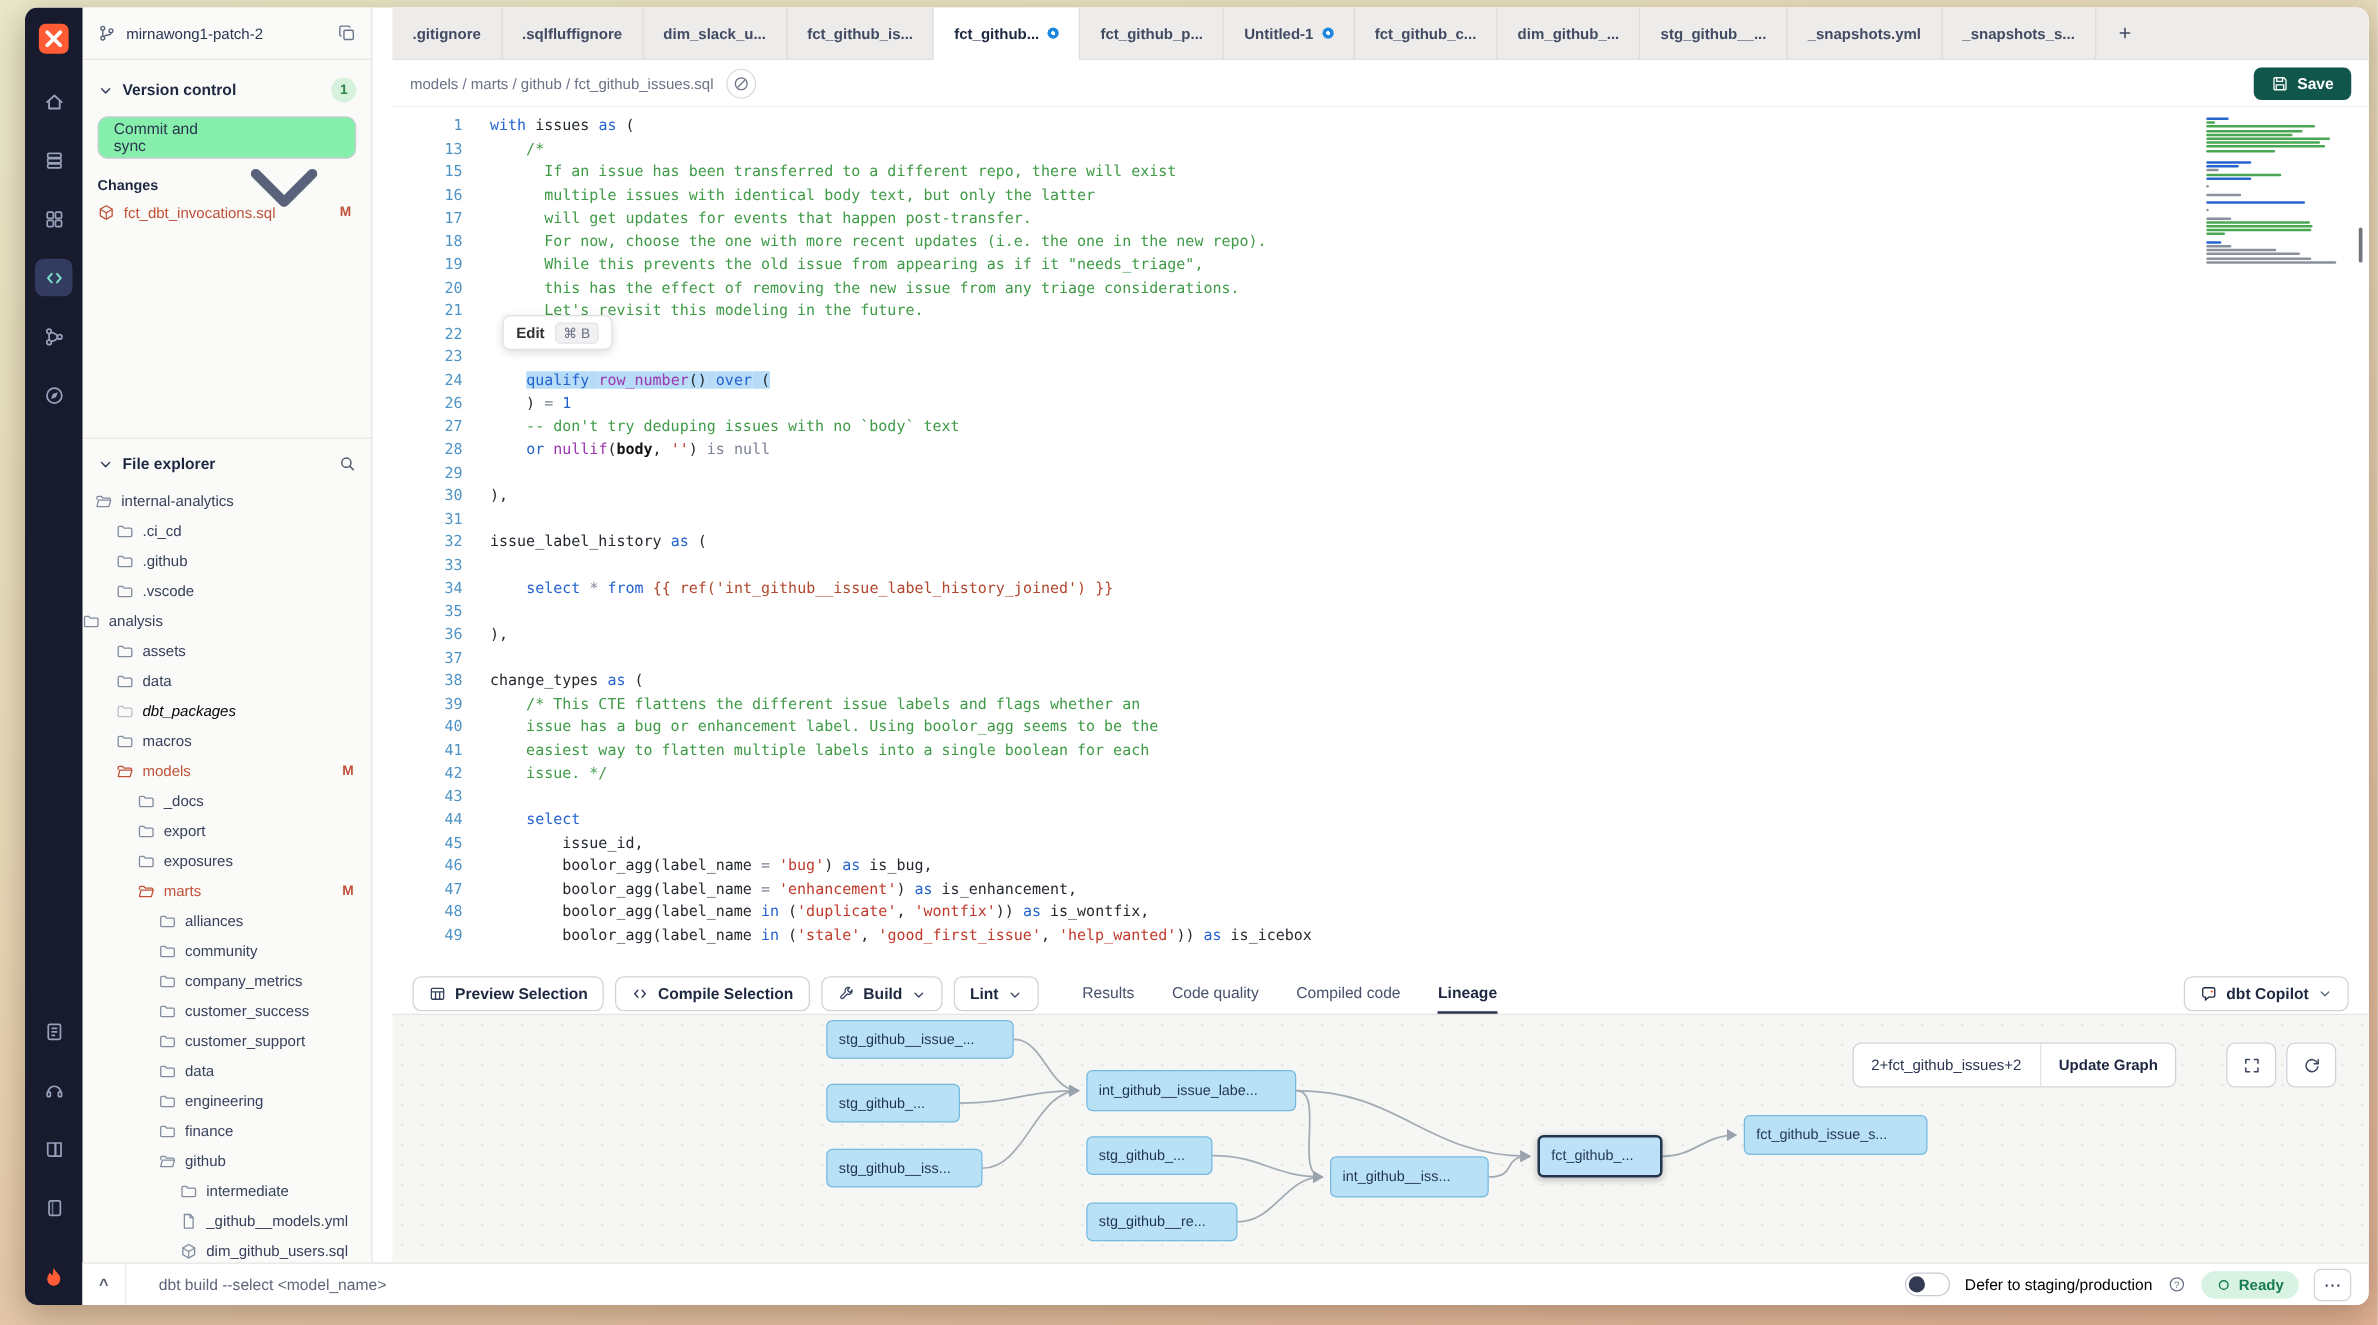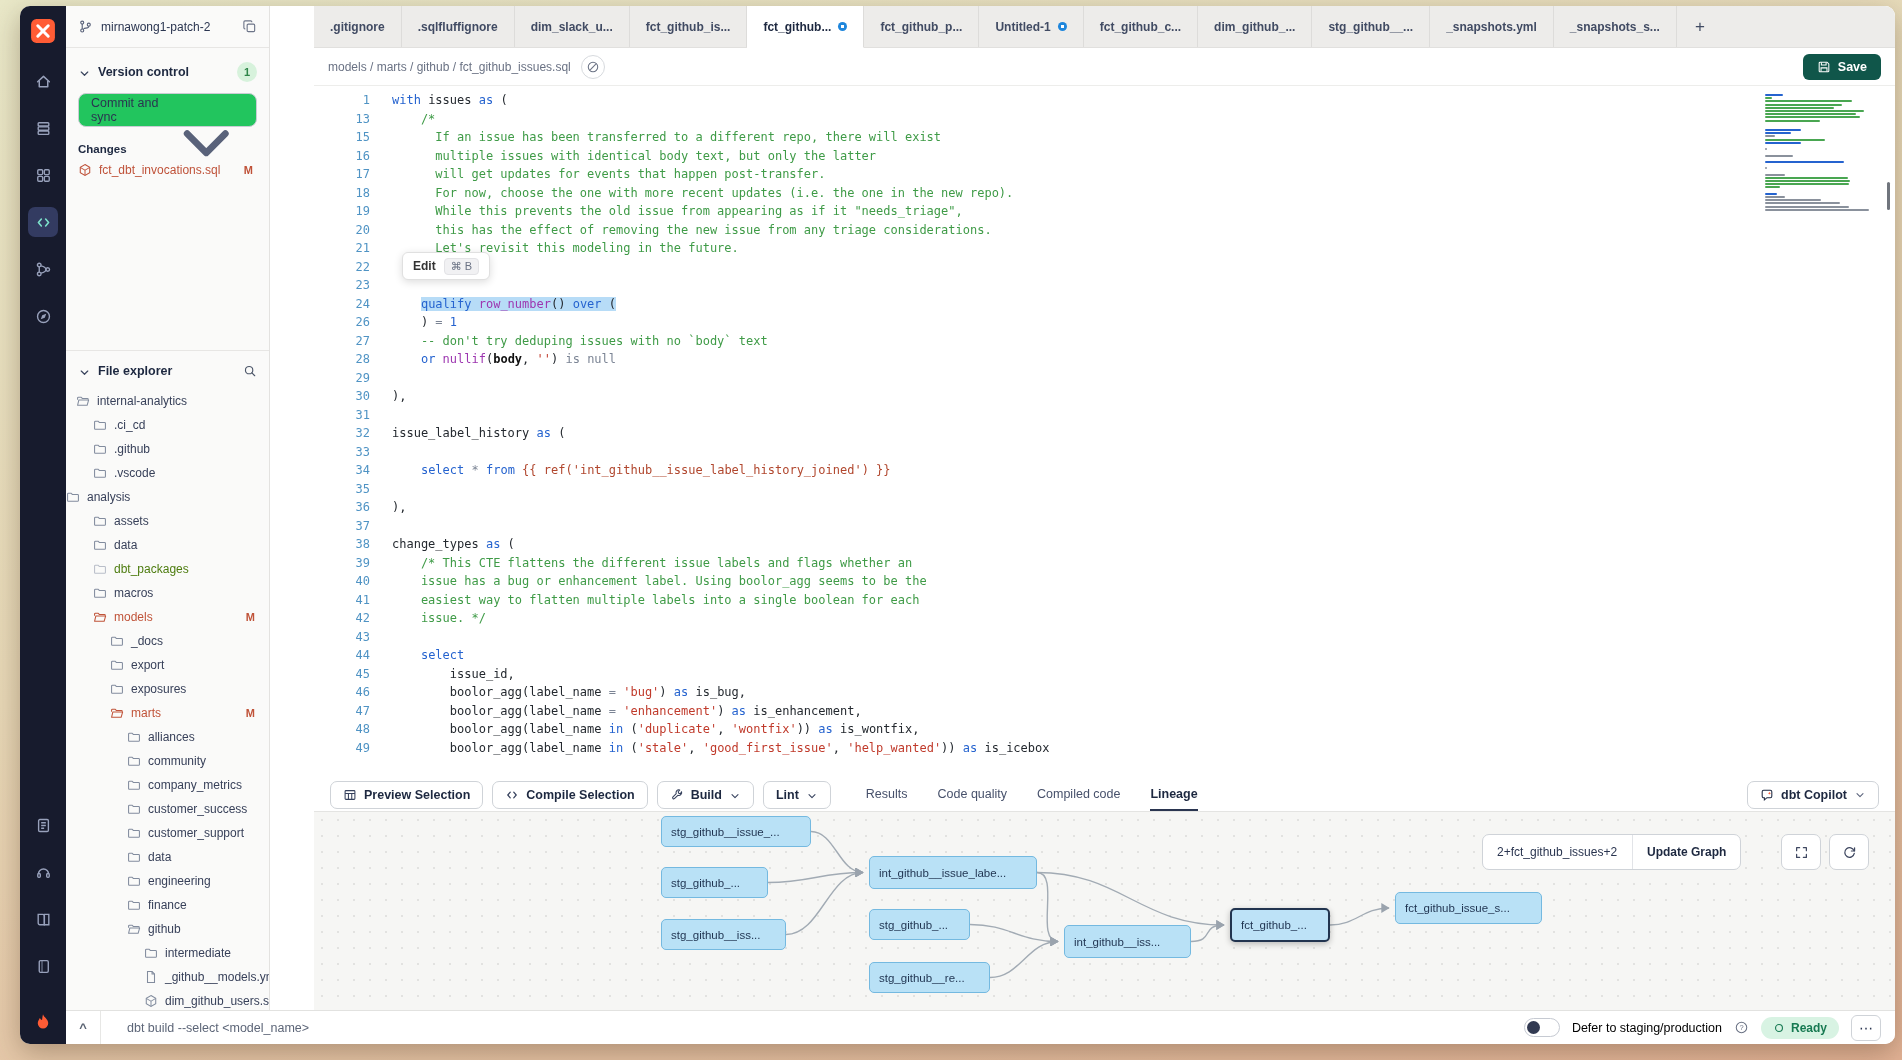--- a/index.html
+++ b/index.html
@@ -12,50 +12,50 @@
   .rail{position:absolute;left:0;top:0;bottom:0;width:46px;background:#171b2d;display:flex;
     flex-direction:column;align-items:center;padding:12px 0 10px;z-index:5}
   .logo{width:26px;height:26px;margin-bottom:22px}
   .rail-item{width:30px;height:30px;margin-bottom:17px;display:flex;align-items:center;justify-content:center;
     color:#98a1bb;border-radius:7px;cursor:pointer}
   .rail-item svg{width:17px;height:17px}
   .rail-item.active{background:#333b61;color:#7de2cb}
   .rail-spacer{flex:1}
   .flame{width:22px;height:22px;margin-top:14px}
   
-  .sidepanel{position:absolute;left:46px;top:0;bottom:34px;width:204px;background:#fafaf9;
+  .sidepanel{position:absolute;left:46px;top:0;bottom:34px;width:232px;background:#fafaf9;
     border-right:1px solid #e3e2e0;display:flex;flex-direction:column;z-index:4}
   .branchbar{height:42px;border-bottom:1px solid #e7e6e4;display:flex;align-items:center;padding:0 12px;gap:8px;flex:none}
   .branchbar .bicon{width:15px;height:15px;color:#59627a;flex:none}
   .branchbar .bname{font-size:12px;color:#2a3550;flex:1;white-space:nowrap;overflow:hidden}
   .branchbar .copy{width:15px;height:15px;color:#6c7488;cursor:pointer}
   .vc{padding:12px 12px 0;height:303px;border-bottom:1px solid #e7e6e4;flex:none}
   .sec-head{display:flex;align-items:center;gap:7px;height:24px}
   .sec-head .chev{width:13px;height:13px;color:#3b465f}
   .sec-head .sec-title{font-size:12.5px;font-weight:700;color:#1d2840;flex:1}
   .badge{min-width:20px;height:20px;border-radius:10px;background:#d7f2dc;color:#2f8549;font-size:11px;
     font-weight:700;display:flex;align-items:center;justify-content:center;padding:0 6px}
-  .commit-select{margin:9px 0 0;height:34px;border:1px solid #c9ccd4;border-radius:8px;background:#22c55e;
+  .commit-select{margin:9px 0 0;height:34px;border:1px solid #c9ccd4;border-radius:8px;background:#86efac;
     display:flex;align-items:center;padding:0 12px;font-size:12.5px;color:#2a3550;cursor:pointer}
   .commit-select span{flex:1}
   .commit-select .chev{width:13px;height:13px;color:#59627a}
   .changes-label{margin-top:16px;font-size:11.5px;font-weight:700;color:#1d2840}
   .change-row{margin-top:8px;display:flex;align-items:center;gap:7px;font-size:12px;color:#bf5138;cursor:pointer}
   .change-row .cicon{width:14px;height:14px;color:#bf5138;flex:none}
   .change-row .cfile{flex:1;white-space:nowrap;overflow:hidden}
   .mflag{color:#bf5138;font-weight:700;font-size:11px;margin-right:4px}
   .fe{flex:1;overflow:hidden;padding-top:8px;display:flex;flex-direction:column}
   .fe .sec-head{padding:0 12px;flex:none}
   .sec-head .sicon{width:14px;height:14px;color:#4b5568;cursor:pointer}
   .tree{flex:1;overflow:hidden;padding-top:6px}
   .trow{height:24px;display:flex;align-items:center;gap:7px;font-size:12px;color:#38415a;cursor:pointer;white-space:nowrap}
   .trow .ticon{width:14px;height:14px;color:#828c9e;flex:none;display:flex}
   .trow .ticon svg{width:14px;height:14px}
   .trow.modified,.trow.modified .ticon{color:#c05339}
-  .trow.muted{color:#4d7c0f;}
+  .trow.muted{color:#000000;font-style:italic}
   .trow.muted .ticon{color:#b9bec9}
   .mbadge{margin-left:auto;margin-right:14px;color:#c05339;font-weight:700;font-size:11px}
   
   .main{position:absolute;left:294px;right:0;top:0;bottom:34px;background:#fff}
   .tabbar{height:42px;background:#edecea;display:flex;align-items:stretch;border-bottom:1px solid #e1e0de}
   .tab{display:flex;align-items:center;gap:7px;padding:0 16px;font-size:12px;font-weight:600;color:#414b63;
     border-right:1px solid #dddcda;cursor:pointer;white-space:nowrap}
   .tab.active{background:#fff;color:#1d2840;border-bottom:1px solid #fff;margin-bottom:-1px}
   .dot{width:9px;height:9px;border-radius:50%;flex:none;
     background:radial-gradient(circle,#ffffff 0 1.6px,#1e86dc 1.7px)}

